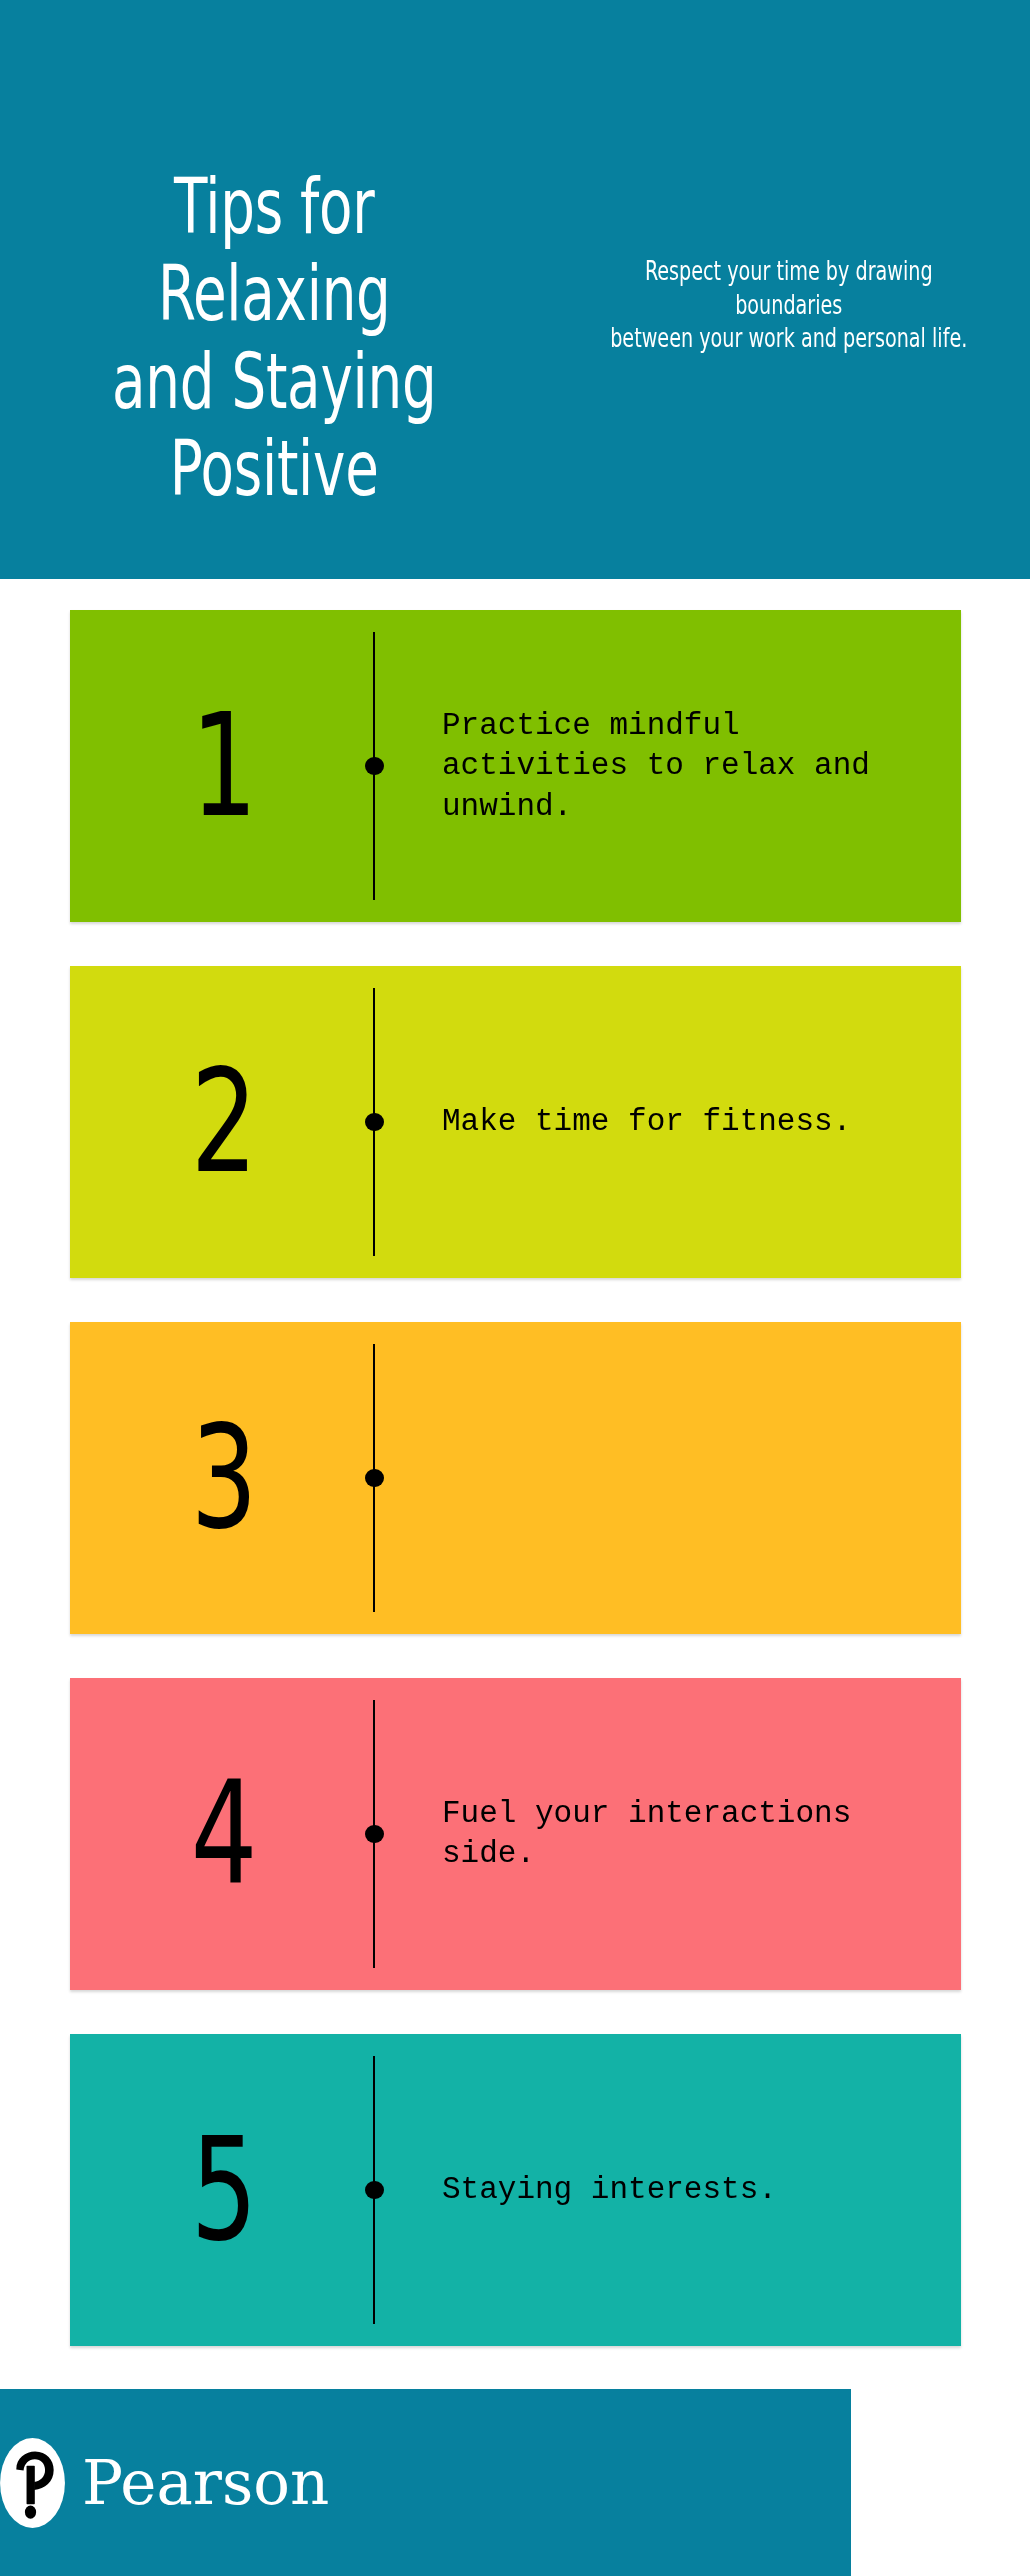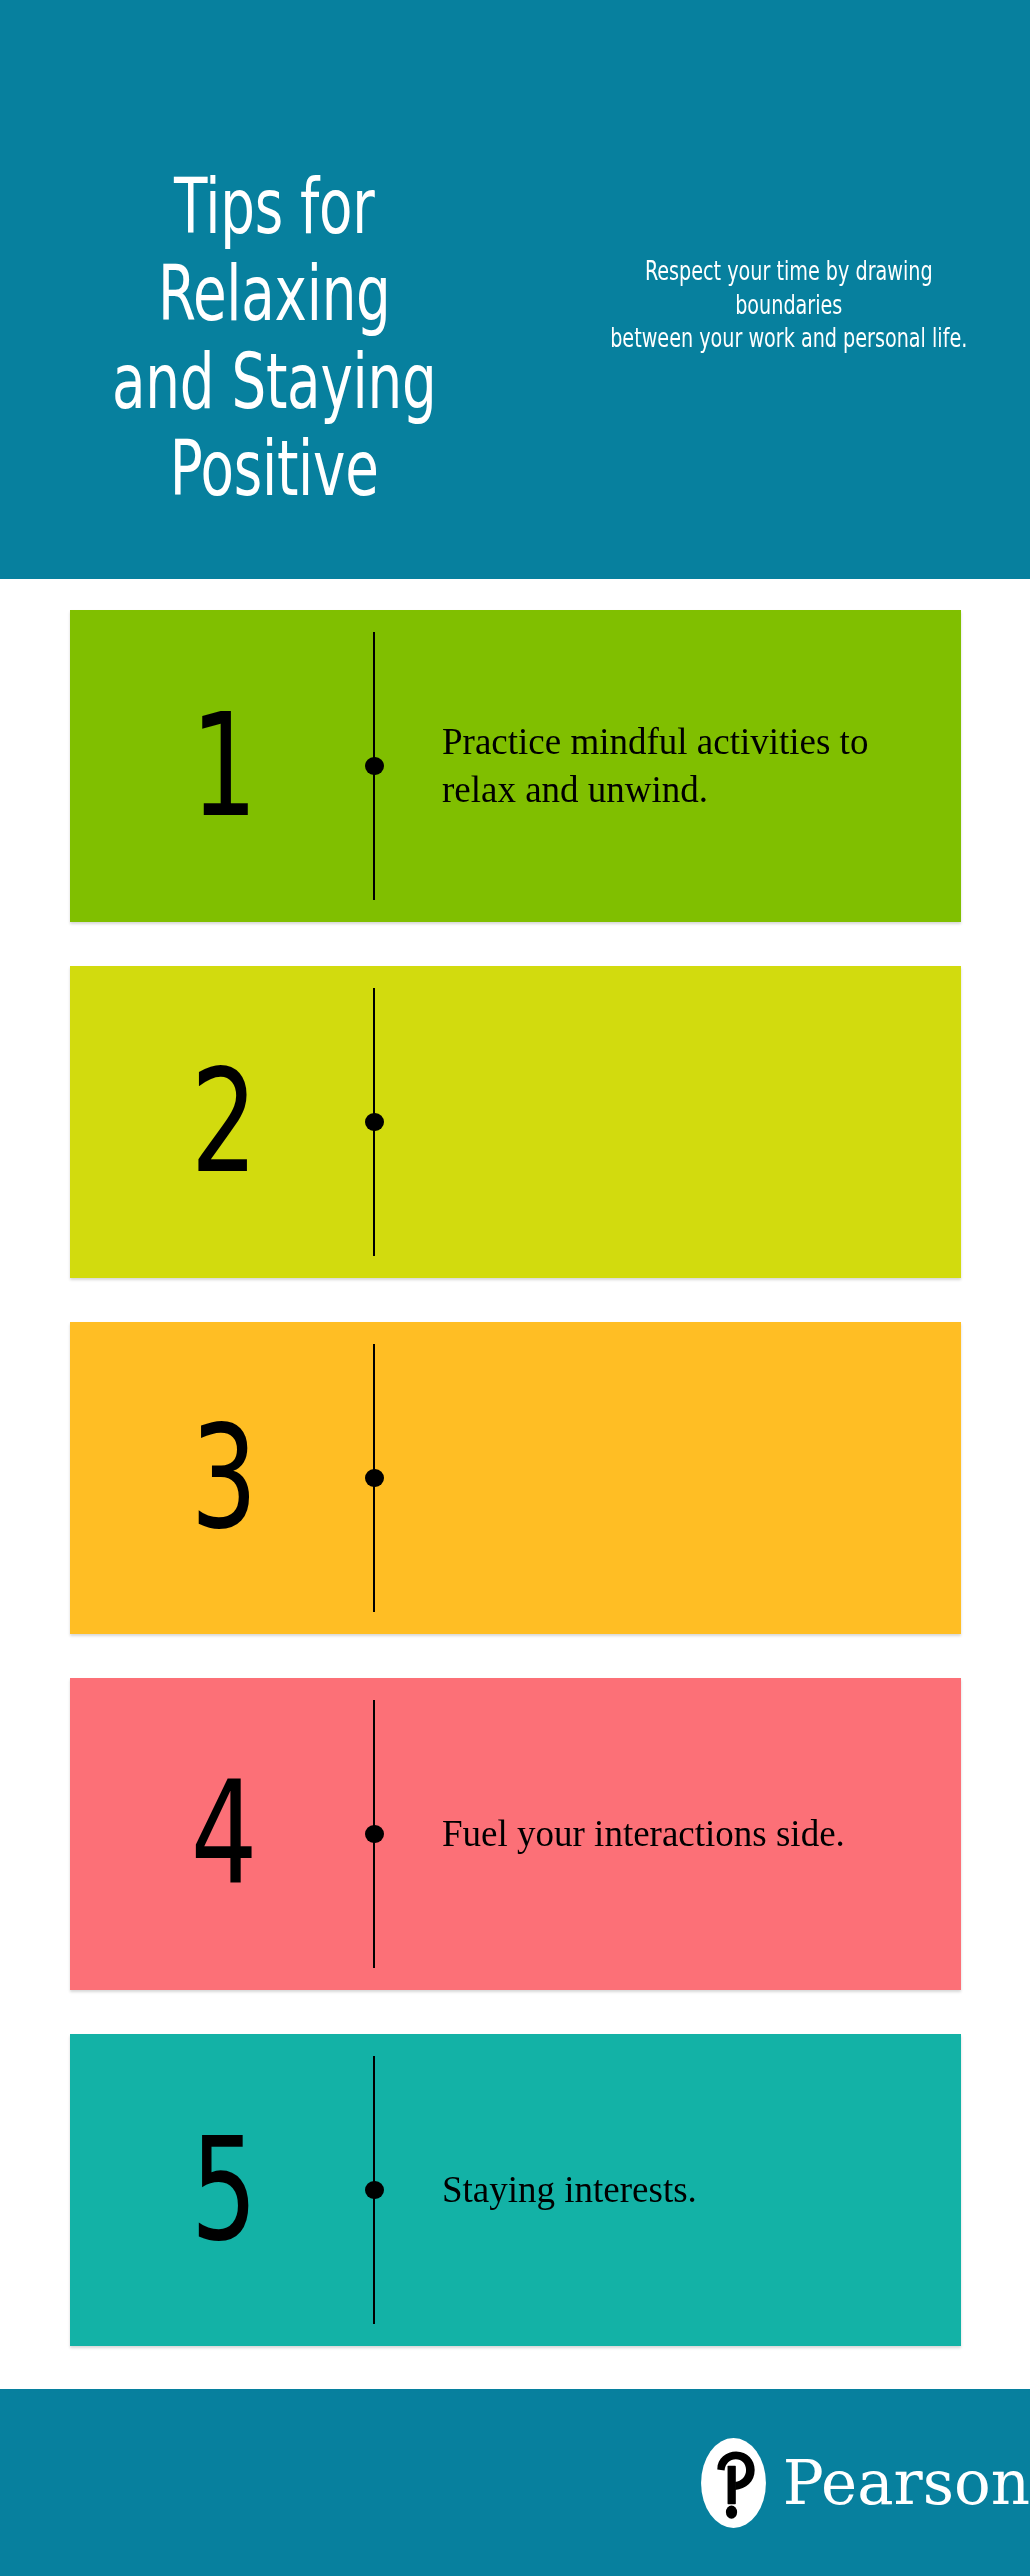--- a/index.html
+++ b/index.html
@@ -100,37 +100,37 @@
     border-radius: 50%;
     background: #000000;
   }
   .card-text {
     position: absolute;
     left: 372px;
     top: 50%;
     transform: translateY(-50%);
     width: 461px;
     color: #000000;
-    font-family: Liberation Serif, serif;
+    font-family: Liberation Mono, monospace;
     font-weight: 400;
-    font-size: 37px;
+    font-size: 31px;
     line-height: 1.30;
   }
 
   
   .footer {
     position: absolute;
     left: 0;
     top: 2389px;
-    width: 1030px;
+    width: 851px;
     height: 187px;
     background: #07809E;
     display: flex;
     align-items: center;
-    justify-content: flex-end;
+    justify-content: flex-start;
   }
   .footer-logo {
     display: flex;
     align-items: center;
     gap: 17px;
   }
   .footer-mark {
     width: 65px;
     height: 90px;
     display: block;
@@ -162,20 +162,21 @@
       <div class="card-dot"></div>
     </div>
     <div class="card-text">Practice mindful activities to relax and unwind.</div>
   </div>
 
   <div class="card" style="background: rgb(210, 219, 14);">
     <div class="card-number">2</div>
     <div class="card-divider">
       <div class="card-dot"></div>
     </div>
+    <div class="card-text">Make time for fitness.</div>
   </div>
 
   <div class="card" style="background: rgb(255, 190, 36);">
     <div class="card-number">3</div>
     <div class="card-divider">
       <div class="card-dot"></div>
     </div>
   </div>
 
   <div class="card" style="background: rgb(252, 112, 119);">

